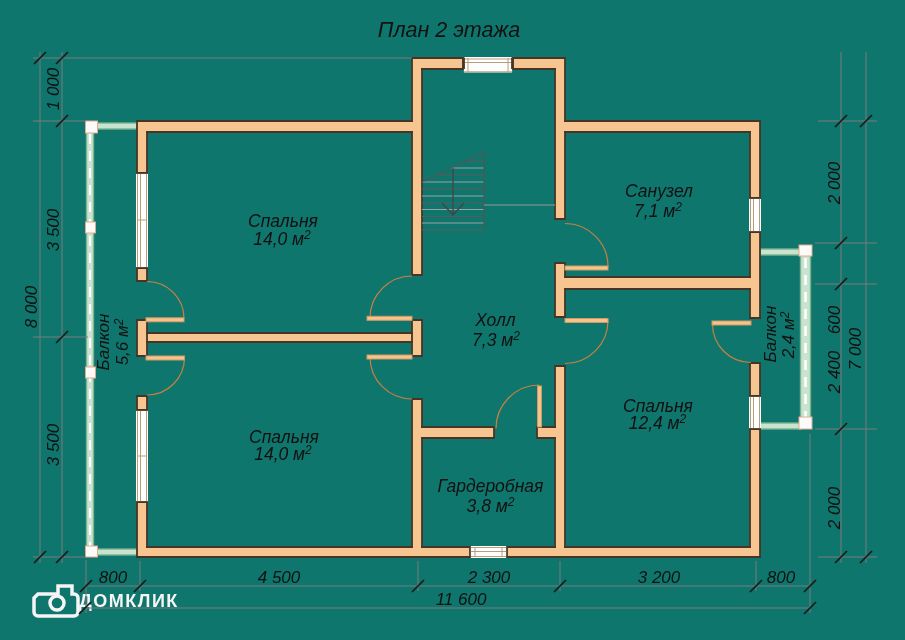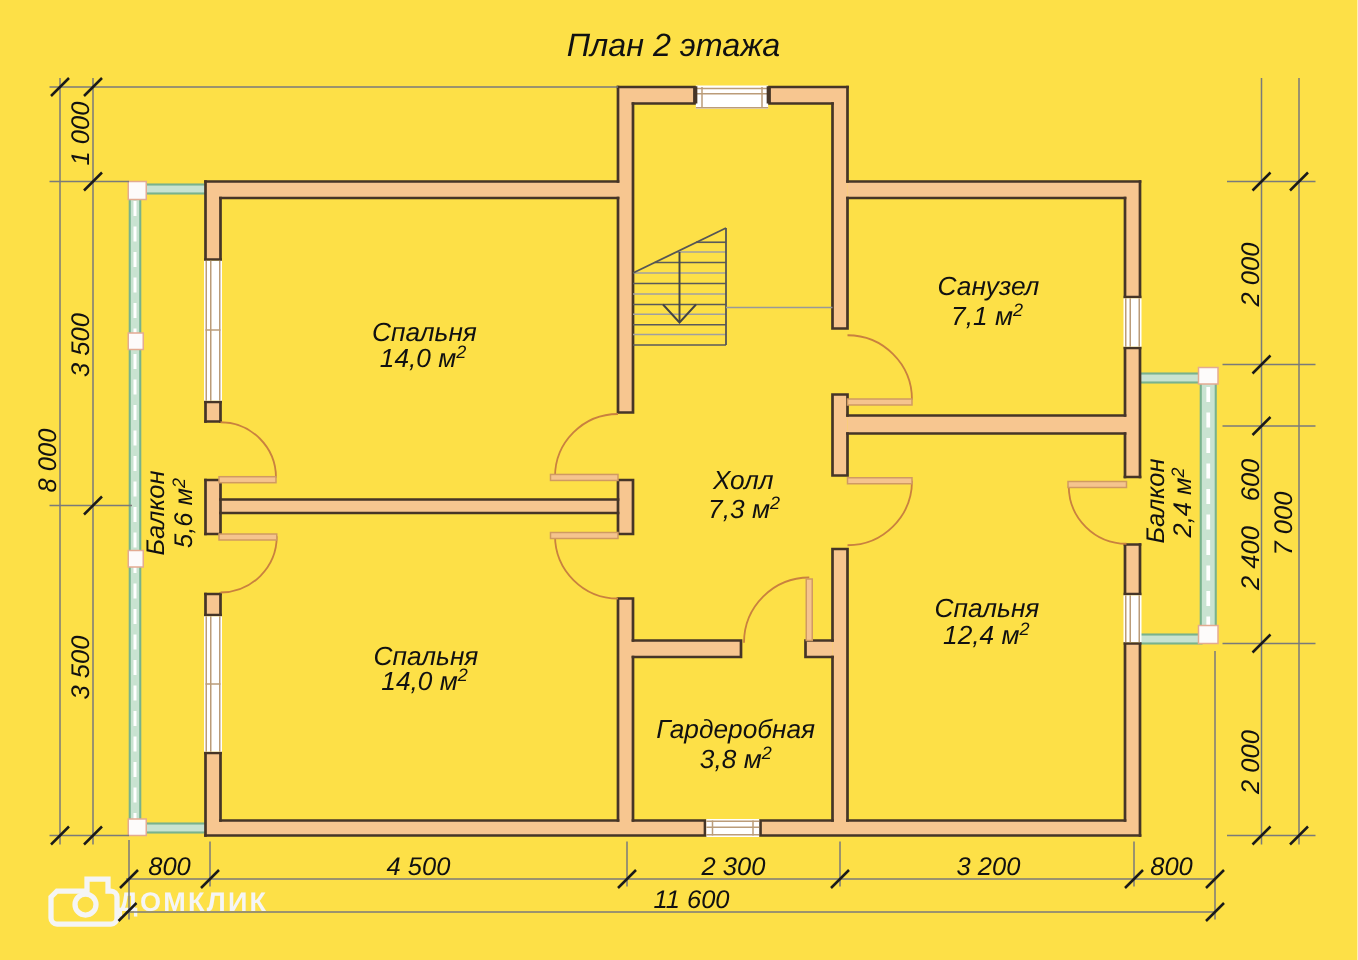--- a/index.html
+++ b/index.html
@@ -1,16 +1,16 @@
 <!DOCTYPE html>
 <html><head>
 <meta charset="utf-8">
 <style>
   html,body{margin:0;padding:0;background:#ffffff;}
-  #page{position:relative;width:905px;height:640px;background:#fde047;overflow:hidden;
+  #page{position:relative;width:905px;height:640px;background:#0f766e;overflow:hidden;
         font-family:"Liberation Sans", sans-serif;text-align:center;}
   svg{display:block}
 </style>
 </head>
 <body>
 <div id="page">
 <svg width="905" height="640" viewBox="0 0 905 640" xmlns="http://www.w3.org/2000/svg">
 <defs>
 </defs>
 

